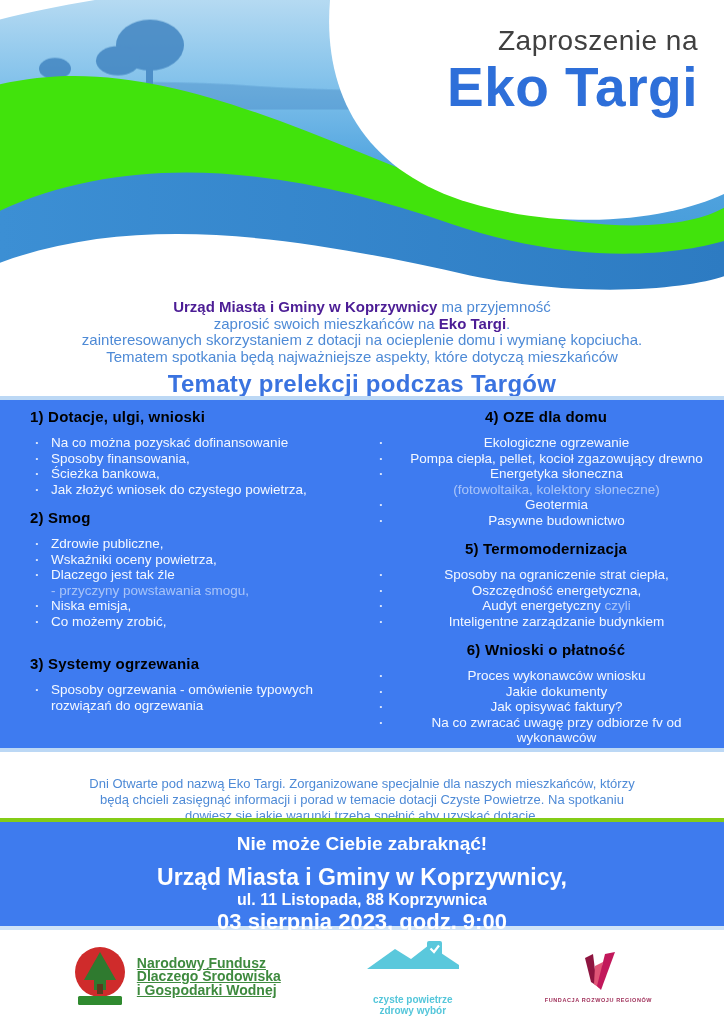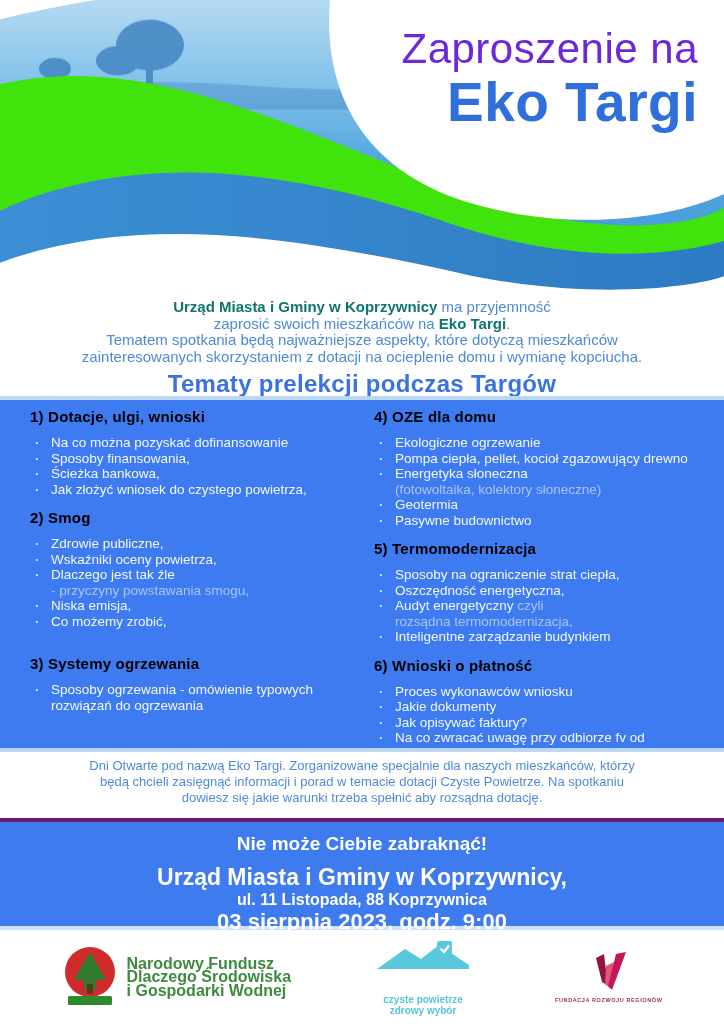--- a/index.html
+++ b/index.html
@@ -9,71 +9,71 @@
     -webkit-font-smoothing:antialiased;
   }
   .poster{width:724px;height:1024px;display:flex;flex-direction:column;}
 
   
   .hero{position:relative;width:724px;height:294px;flex:0 0 auto;}
   .hero svg{display:block;width:724px;height:294px;}
   .hero-title{
     position:absolute;top:26px;right:26px;text-align:right;line-height:1.08;
   }
-  .hero-title .t1{font-size:42px;font-weight:500;color:#6d28d9;letter-spacing:.5px;}
+  .hero-title .t1{font-size:28px;font-weight:500;color:#404040;letter-spacing:.5px;}
   .hero-title .t2{font-size:55px;font-weight:800;color:#2e6fd9;letter-spacing:.5px;margin-top:2px;}
 
   
   .intro{height:102px;flex:0 0 auto;text-align:center;color:#4e8ad6;padding-top:5px;box-sizing:border-box;}
   .intro .ln{font-size:15px;line-height:16.5px;font-weight:500;white-space:nowrap;}
-  .intro b{font-weight:800;color:#0f766e;}
+  .intro b{font-weight:800;color:#4c1d95;}
   .topics-heading{
     margin-top:5px;font-size:24px;font-weight:800;color:#3a73e0;letter-spacing:.3px;
   }
 
   
   .panel{
     flex:0 0 auto;height:348px;background:#3e7bf0;
     border-top:4px solid #bcd8f5;border-bottom:4px solid #bcd8f5;
     display:flex;color:#f4f8ff;overflow:hidden;
   }
   .col{box-sizing:border-box;padding-top:8px;}
   .col-left{width:362px;padding-left:30px;padding-right:14px;}
-  .col-right{width:362px;padding-left:12px;padding-right:6px;}
+  .col-right{width:362px;padding-left:12px;padding-right:6px;text-align:center;}
   .sec{margin-bottom:12px;}
   .sec.gap-lg{margin-top:26px;}
   .sec-h{font-size:15px;font-weight:800;line-height:17px;margin-bottom:10px;letter-spacing:.2px;color:#000000;}
   ul.bullets{list-style:none;margin:0;padding:0;font-size:13.5px;line-height:15.5px;}
   ul.bullets li{position:relative;padding-left:21px;margin:0;}
   ul.bullets li::before{
     content:"·";position:absolute;left:5px;top:0;color:rgba(255,255,255,.8);font-weight:700;
   }
   ul.bullets li.no-wrap{white-space:nowrap;}
   .dim{color:rgba(255,255,255,.55);}
   .sub{color:rgba(255,255,255,.55);}
 
   
-  .note{height:66px;flex:0 0 auto;text-align:center;color:#4e8ad6;padding-top:6px;box-sizing:border-box;}
+  .note{height:66px;flex:0 0 auto;text-align:center;color:#4e8ad6;padding-top:24px;box-sizing:border-box;}
   .note .ln{font-size:13px;line-height:16px;font-weight:500;white-space:nowrap;}
 
   
   .footer{
     flex:0 0 auto;height:112px;background:#3e7bee;color:#ffffff;text-align:center;
-    border-top:4px solid #701a75;border-bottom:4px solid #cfe3f8;
+    border-top:4px solid #84cc16;border-bottom:4px solid #cfe3f8;
     padding-top:11px;box-sizing:border-box;
   }
   .footer .f1{font-size:19px;font-weight:800;line-height:22px;margin-bottom:9px;}
   .footer .f2{font-size:23px;font-weight:800;line-height:26px;}
   .footer .f3{font-size:16px;font-weight:700;line-height:19px;}
   .footer .f4{font-size:22px;font-weight:800;line-height:26px;}
 
   
   .logos{flex:1 1 auto;display:flex;align-items:center;justify-content:center;gap:84px;background:#ffffff;}
   .logo{display:flex;align-items:center;gap:9px;}
-  .logo-nf-text{color:#3e8a3e;font-size:16px;line-height:13.5px;font-weight:600;}
+  .logo-nf-text{color:#3e8a3e;font-size:14px;line-height:13.5px;font-weight:600;text-decoration:underline;}
   .logo-cp{flex-direction:column;gap:19px;}
   .logo-cp-text{color:#54c6da;font-size:10px;line-height:11px;font-weight:600;text-align:center;}
   .logo-cp-text .b{font-weight:800;}
   .logo-frr{flex-direction:column;gap:3px;}
   .logo-frr-caption{color:#a0305a;font-size:5.5px;letter-spacing:.6px;font-weight:600;}
 </style>
 </head>
 <body>
 
 <div class="poster">
@@ -122,22 +122,22 @@
     </svg>
     <div class="hero-title">
       <div class="t1">Zaproszenie na</div>
       <div class="t2">Eko Targi</div>
     </div>
   </div>
 
   <div class="intro">
     <div class="ln"><b>Urząd Miasta i Gminy w Koprzywnicy</b><span> ma przyjemność</span></div>
     <div class="ln"><span>zaprosić swoich mieszkańców na </span><b>Eko Targi</b><span>.</span></div>
+    <div class="ln">zainteresowanych skorzystaniem z dotacji na ocieplenie domu i wymianę kopciucha.</div>
     <div class="ln">Tematem spotkania będą najważniejsze aspekty, które dotyczą mieszkańców</div>
-    <div class="ln">zainteresowanych skorzystaniem z dotacji na ocieplenie domu i wymianę kopciucha.</div>
     <div class="topics-heading">Tematy prelekcji podczas Targów</div>
   </div>
 
   <div class="panel">
     <div class="col col-left">
 
       <div class="sec">
         <div class="sec-h">1) Dotacje, ulgi, wnioski</div>
         <ul class="bullets">
           <li>Na co można pozyskać dofinansowanie</li>
@@ -177,42 +177,42 @@
           <li>Geotermia</li>
           <li>Pasywne budownictwo</li>
         </ul>
       </div>
 
       <div class="sec">
         <div class="sec-h">5) Termomodernizacja</div>
         <ul class="bullets">
           <li>Sposoby na ograniczenie strat ciepła,</li>
           <li>Oszczędność energetyczna,</li>
-          <li><span>Audyt energetyczny</span> <span class="dim">czyli</span><div class="sub">rozsądna termomodernizacja,</div></li>
+          <li><span>Audyt energetyczny</span> <span class="dim">czyli</span></li>
           <li>Inteligentne zarządzanie budynkiem</li>
         </ul>
       </div>
 
       <div class="sec">
         <div class="sec-h">6) Wnioski o płatność</div>
         <ul class="bullets">
           <li>Proces wykonawców wniosku</li>
           <li>Jakie dokumenty</li>
           <li>Jak opisywać faktury?</li>
           <li>Na co zwracać uwagę przy odbiorze fv od wykonawców</li>
         </ul>
       </div>
 
     </div>
   </div>
 
   <div class="note">
     <div class="ln">Dni Otwarte pod nazwą Eko Targi. Zorganizowane specjalnie dla naszych mieszkańców, którzy</div>
     <div class="ln">będą chcieli zasięgnąć informacji i porad w temacie dotacji Czyste Powietrze. Na spotkaniu</div>
-    <div class="ln">dowiesz się jakie warunki trzeba spełnić aby rozsądna dotację.</div>
+    <div class="ln">dowiesz się jakie warunki trzeba spełnić aby uzyskać dotację.</div>
   </div>
 
   <div class="footer">
     <div class="f1">Nie może Ciebie zabraknąć!</div>
     <div class="f2">Urząd Miasta i Gminy w Koprzywnicy,</div>
     <div class="f3">ul. 11 Listopada, 88 Koprzywnica</div>
     <div class="f4">03 sierpnia 2023, godz. 9:00</div>
   </div>
 
   <div class="logos">

